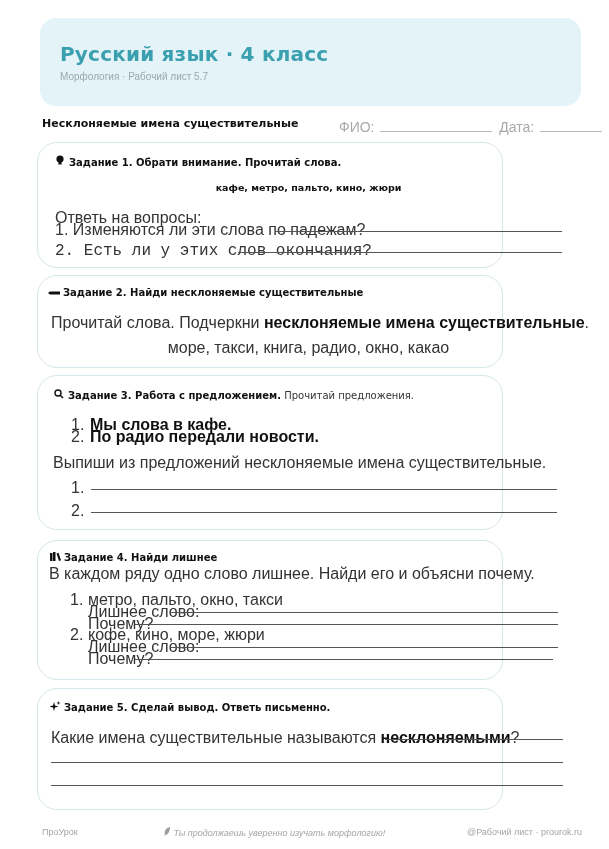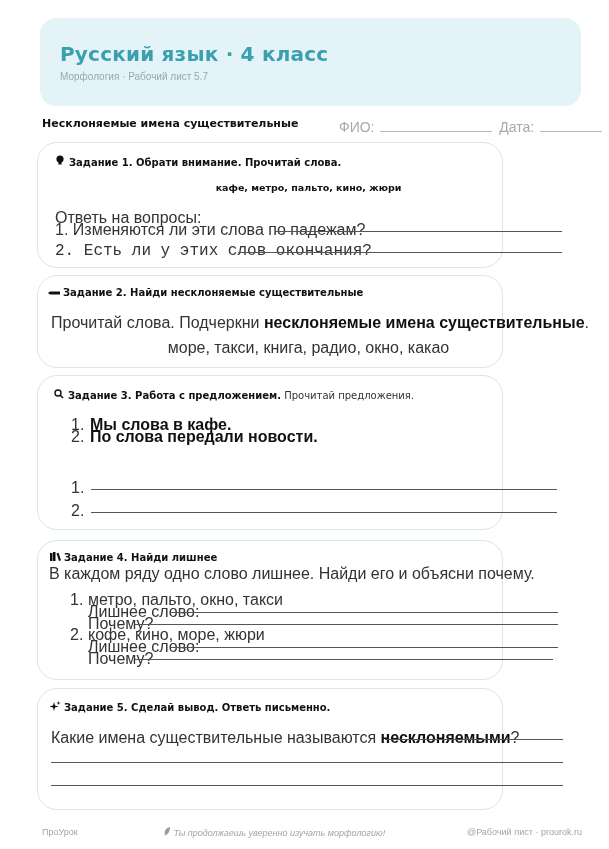--- a/index.html
+++ b/index.html
@@ -94,21 +94,22 @@
     <span class="icon">
       <svg width="10" height="10" viewBox="0 0 10 10">
           <circle cx="4" cy="4" r="3" stroke="#111" stroke-width="1.4" fill="none"></circle>
           <line x1="6.2" y1="6.2" x2="9" y2="9" stroke="#111" stroke-width="1.6"></line>
         </svg>
     </span><span>Задание 3. Работа с предложением.</span><span class="norm"> Прочитай предложения.</span>
   </div>
   <div class="txt" style="top:40px;left:33px;">1.</div>
   <div class="txt" style="top:40px;left:52px;font-weight:bold;color:#111;">Мы слова в кафе.</div>
   <div class="txt" style="top:52px;left:33px;">2.</div>
-  <div class="txt" style="top:52px;left:52px;font-weight:bold;color:#111;">По слова передали новости.</div>
+  <div class="txt" style="top:52px;left:52px;font-weight:bold;color:#111;">По радио передали новости.</div>
+  <div class="txt" style="top:78px;left:15px;">Выпиши из предложений несклоняемые имена существительные.</div>
   <div class="txt" style="top:103px;left:33px;">1.</div>
   <div class="line" style="top:113px;left:53px;width:466px;"></div>
   <div class="txt" style="top:126px;left:33px;">2.</div>
   <div class="line" style="top:136px;left:53px;width:466px;"></div>
 </div>
 
 <div class="card" style="top:540px;height:140px;">
   <div class="head" style="top:11px;left:11px;">
     <span class="icon">
       <svg width="11" height="9" viewBox="0 0 11 9">

